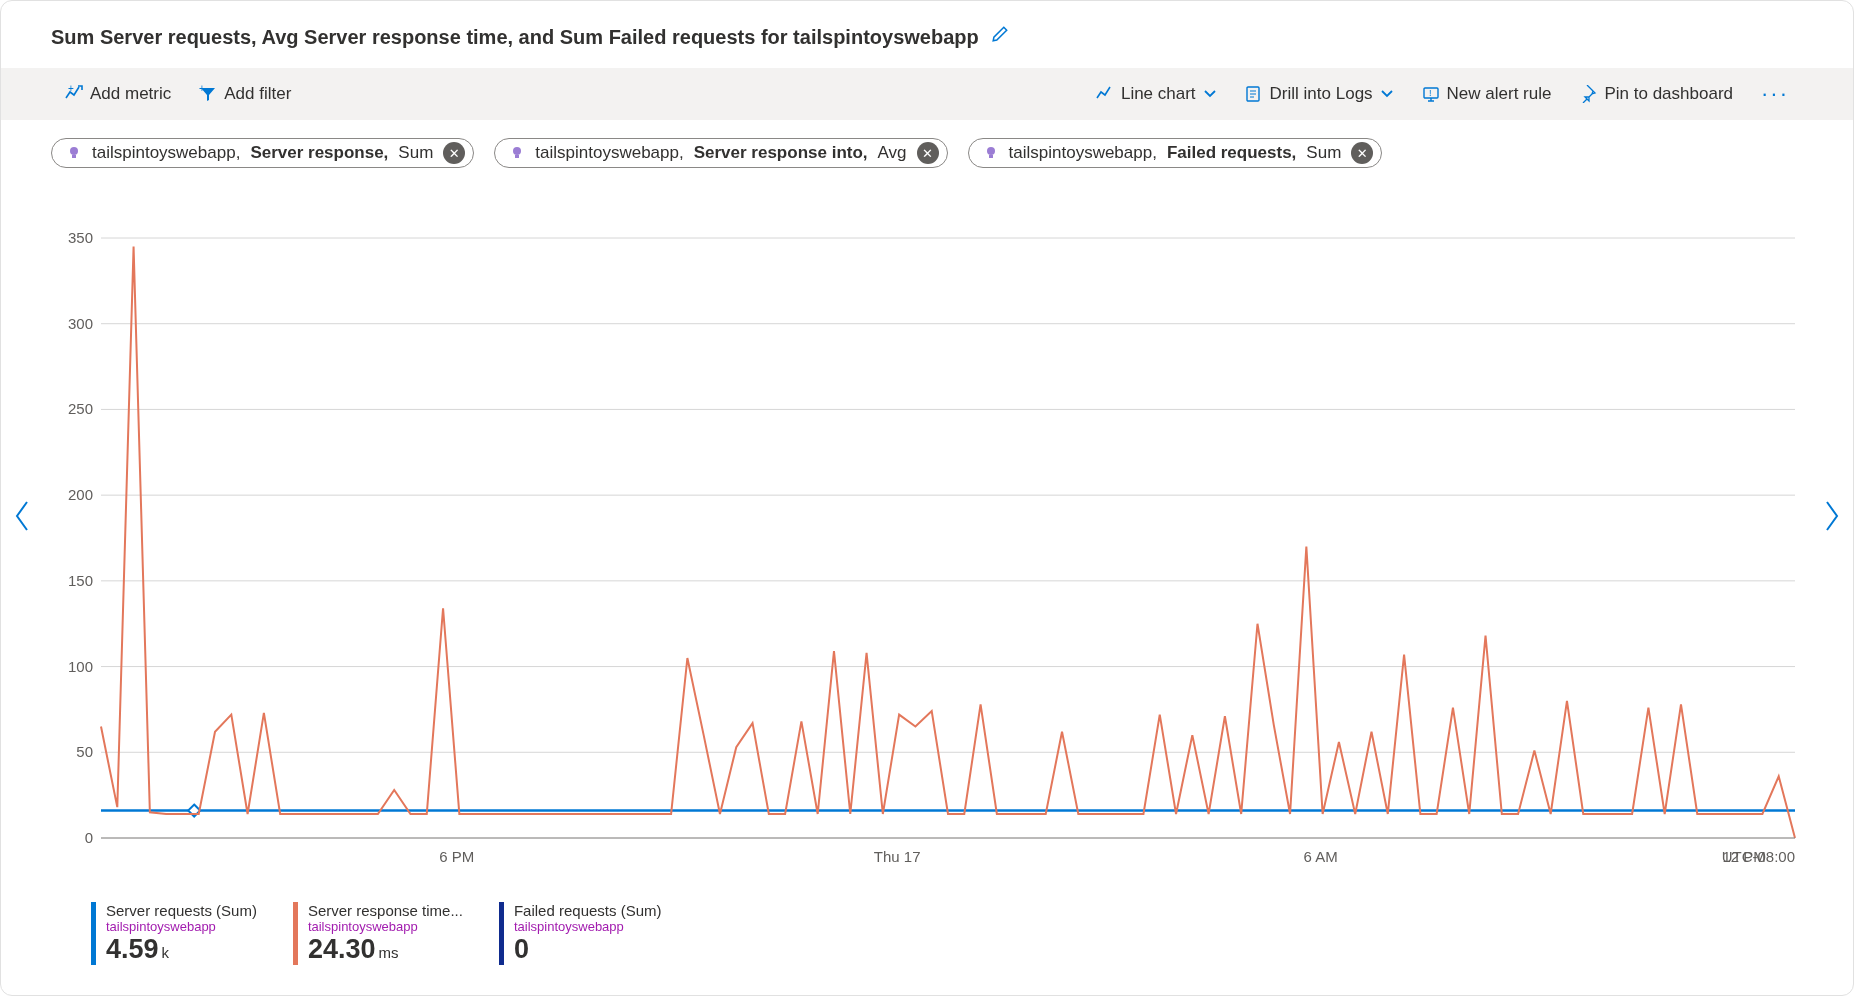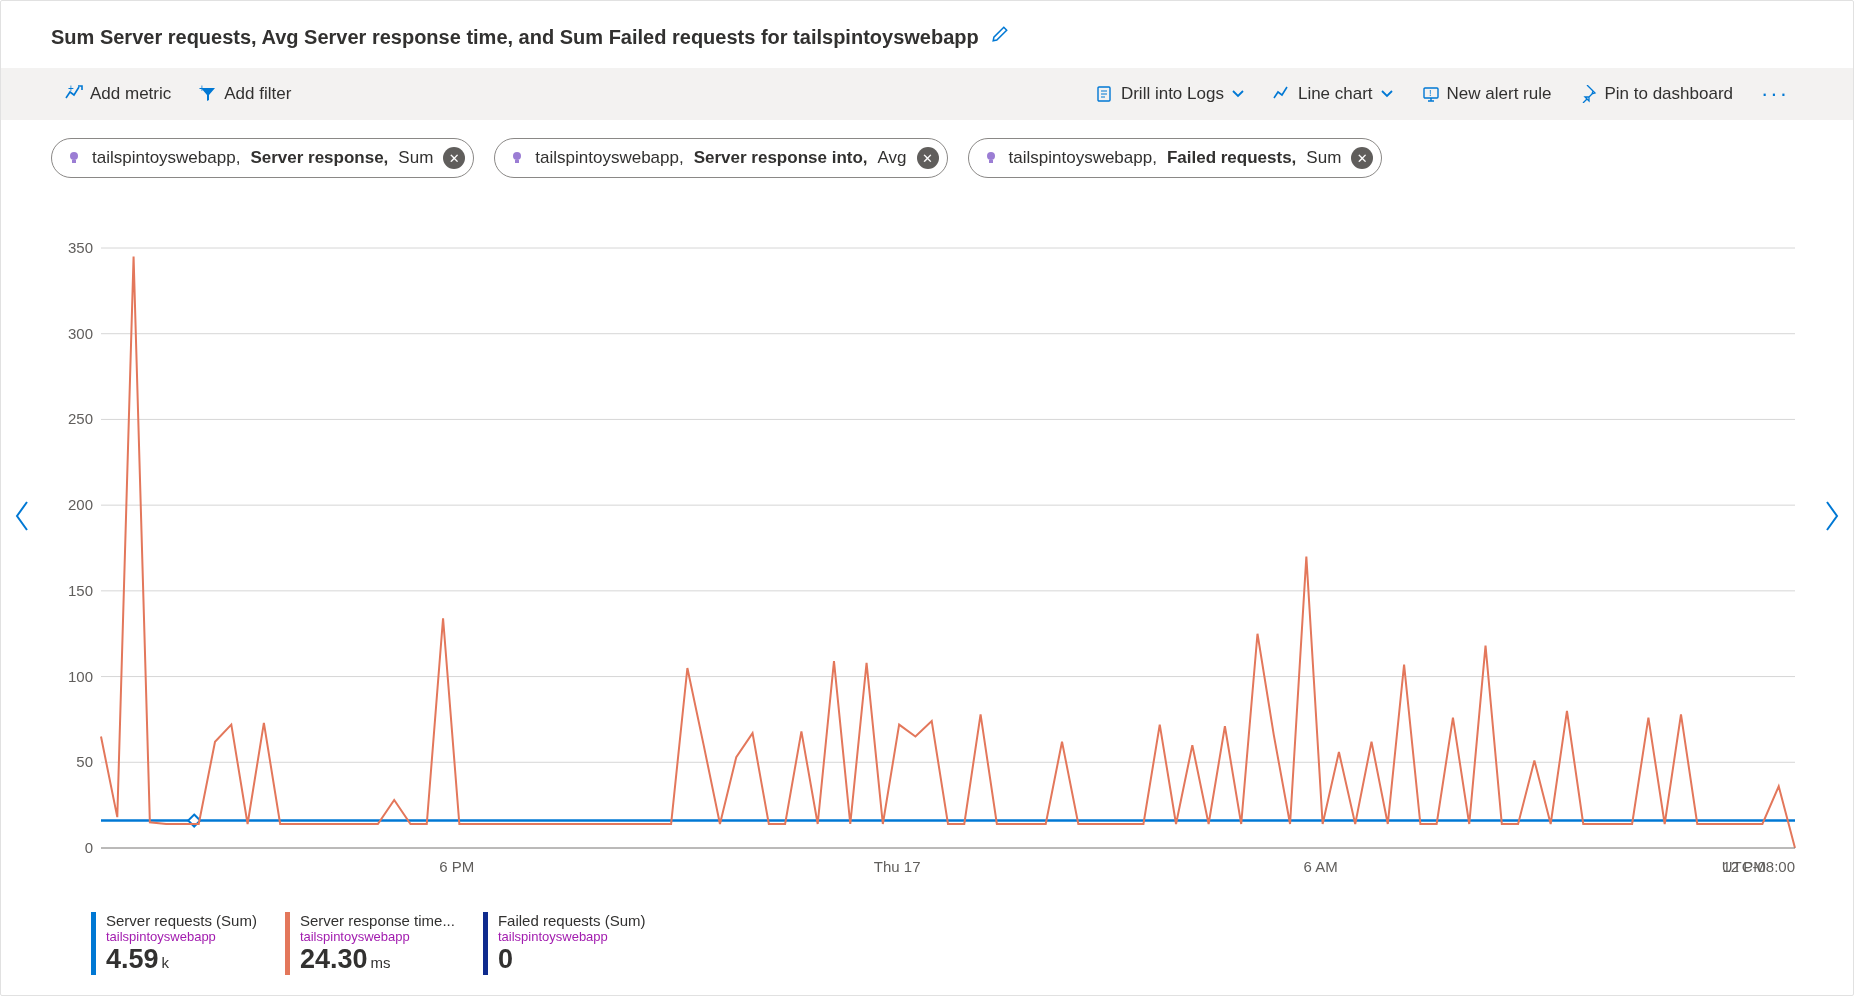--- a/index.html
+++ b/index.html
@@ -1,33 +1,33 @@
 <!DOCTYPE html>
 <html><head>
 <meta charset="utf-8">
 <style>
 * { box-sizing: border-box; margin: 0; padding: 0; }
 body { font-family: "Segoe UI", -apple-system, sans-serif; color: #323130; background: #fff; font-size: 14px; }
-.container { width: 1854px; height: 996px; border: 1px solid #e1e1e1; border-radius: 2px; position: relative; padding: 0; }
+.container { width: 1854px; height: 996px; border: 1px solid #e1e1e1; border-radius: 12px; position: relative; padding: 0; }
 .title-bar { padding: 24px 50px 18px; font-size: 20px; font-weight: 600; display: flex; align-items: center; gap: 10px; }
 .toolbar { background: #f3f2f1; height: 52px; display: flex; align-items: center; padding: 0 50px; font-size: 17px; }
 .tool-btn { display: inline-flex; align-items: center; gap: 7px; padding: 0 14px; height: 52px; cursor: pointer; color: #323130; }
 .tool-btn.disabled { color: #a19f9d; }
 .toolbar-spacer { flex: 1; }
 .pill-row { padding: 18px 50px 0; display: flex; gap: 20px; flex-wrap: wrap; }
-.pill { border: 1px solid #8a8886; border-radius: 999px; height: 40px; display: inline-flex; align-items: center; padding: 0 8px 0 14px; gap: 10px; font-size: 17px; background: #fff; }
+.pill { border: 1px solid #8a8886; border-radius: 999px; height: 30px; display: inline-flex; align-items: center; padding: 0 8px 0 14px; gap: 10px; font-size: 17px; background: #fff; }
 .pill .light { color: #323130; }
 .pill .bold { font-weight: 600; }
 .pill .close { width: 22px; height: 22px; border-radius: 50%; background: #605e5c; color: #fff; display: inline-flex; align-items: center; justify-content: center; font-size: 13px; cursor: pointer; }
 .chart-wrap { position: relative; padding: 60px 50px 0 50px; }
 .nav-arrow { position: absolute; top: 50%; font-size: 28px; color: #0078d4; cursor: pointer; user-select: none; }
 .nav-left { left: 10px; }
 .nav-right { right: 10px; }
 .chart-svg { display: block; }
-.legend-row { display: flex; gap: 28px; padding: 14px 50px 0 90px; }
+.legend-row { display: flex; gap: 36px; padding: 14px 50px 0 90px; }
 .legend-item { border-left: 5px solid; padding-left: 10px; min-width: 150px; }
 .legend-label { font-size: 15px; }
 .legend-sub { font-size: 13px; color: #a21caf; }
 .legend-val { font-size: 27px; font-weight: 600; display: flex; align-items: baseline; gap: 3px; }
 .legend-val .unit { font-size: 15px; font-weight: 400; }
 .axis-text { font-size: 15px; fill: #605e5c; }
 </style>
 </head>
 <body>
 
@@ -53,33 +53,33 @@
     <div class="tool-btn">
       <svg width="18" height="18" viewBox="0 0 18 18">
           <path d="M2 3h14l-6 7v5l-2 1v-6L2 3z" fill="#0078d4"></path>
           <text x="0" y="7" font-size="10" fill="#0078d4">+</text>
         </svg>
       <span>Add filter</span>
     </div>
     <div class="toolbar-spacer"></div>
     <div class="tool-btn">
       <svg width="18" height="18" viewBox="0 0 18 18">
-          <rect x="2" y="2" width="12" height="14" rx="1" fill="none" stroke="#0078d4" stroke-width="1.4"></rect>
-          <path d="M5 6h6M5 9h6M5 12h4" stroke="#0078d4" stroke-width="1.2"></path>
+          <path d="M1 13l4-6 4 3 5-8" fill="none" stroke="#0078d4" stroke-width="1.6"></path>
         </svg>
-      <span>Drill into Logs</span>
+      <span>Line chart</span>
       <svg width="14" height="14" viewBox="0 0 14 14">
           <path d="M2 4l5 5 5-5" fill="none" stroke="#0078d4" stroke-width="1.8"></path>
         </svg>
     </div>
     <div class="tool-btn">
       <svg width="18" height="18" viewBox="0 0 18 18">
-          <path d="M1 13l4-6 4 3 5-8" fill="none" stroke="#0078d4" stroke-width="1.6"></path>
+          <rect x="2" y="2" width="12" height="14" rx="1" fill="none" stroke="#0078d4" stroke-width="1.4"></rect>
+          <path d="M5 6h6M5 9h6M5 12h4" stroke="#0078d4" stroke-width="1.2"></path>
         </svg>
-      <span>Line chart</span>
+      <span>Drill into Logs</span>
       <svg width="14" height="14" viewBox="0 0 14 14">
           <path d="M2 4l5 5 5-5" fill="none" stroke="#0078d4" stroke-width="1.8"></path>
         </svg>
     </div>
     <div class="tool-btn">
       <svg width="18" height="18" viewBox="0 0 18 18">
           <rect x="2" y="3" width="14" height="10" rx="1" fill="none" stroke="#0078d4" stroke-width="1.4"></rect>
           <path d="M9 13v3M6 16h6" stroke="#0078d4" stroke-width="1.4"></path>
           <text x="7" y="11" font-size="9" fill="#0078d4">!</text>
         </svg>

